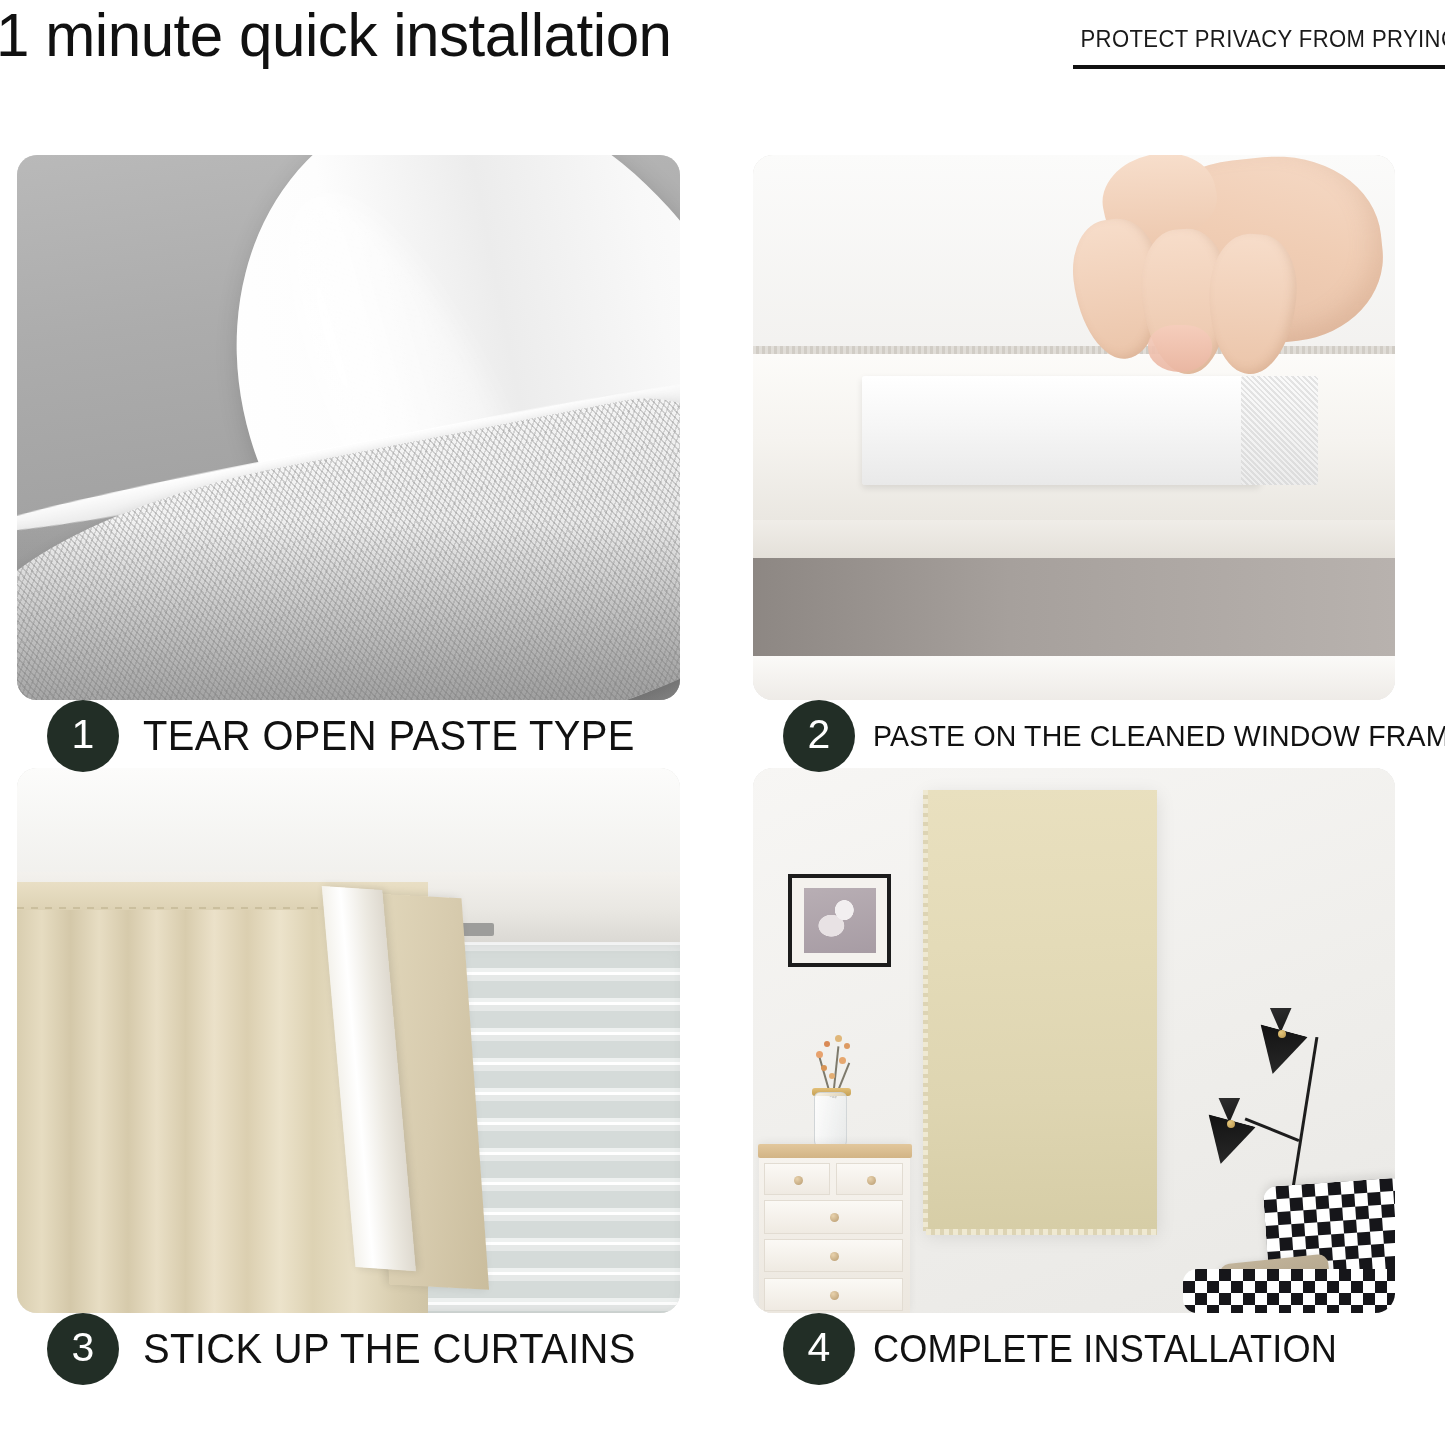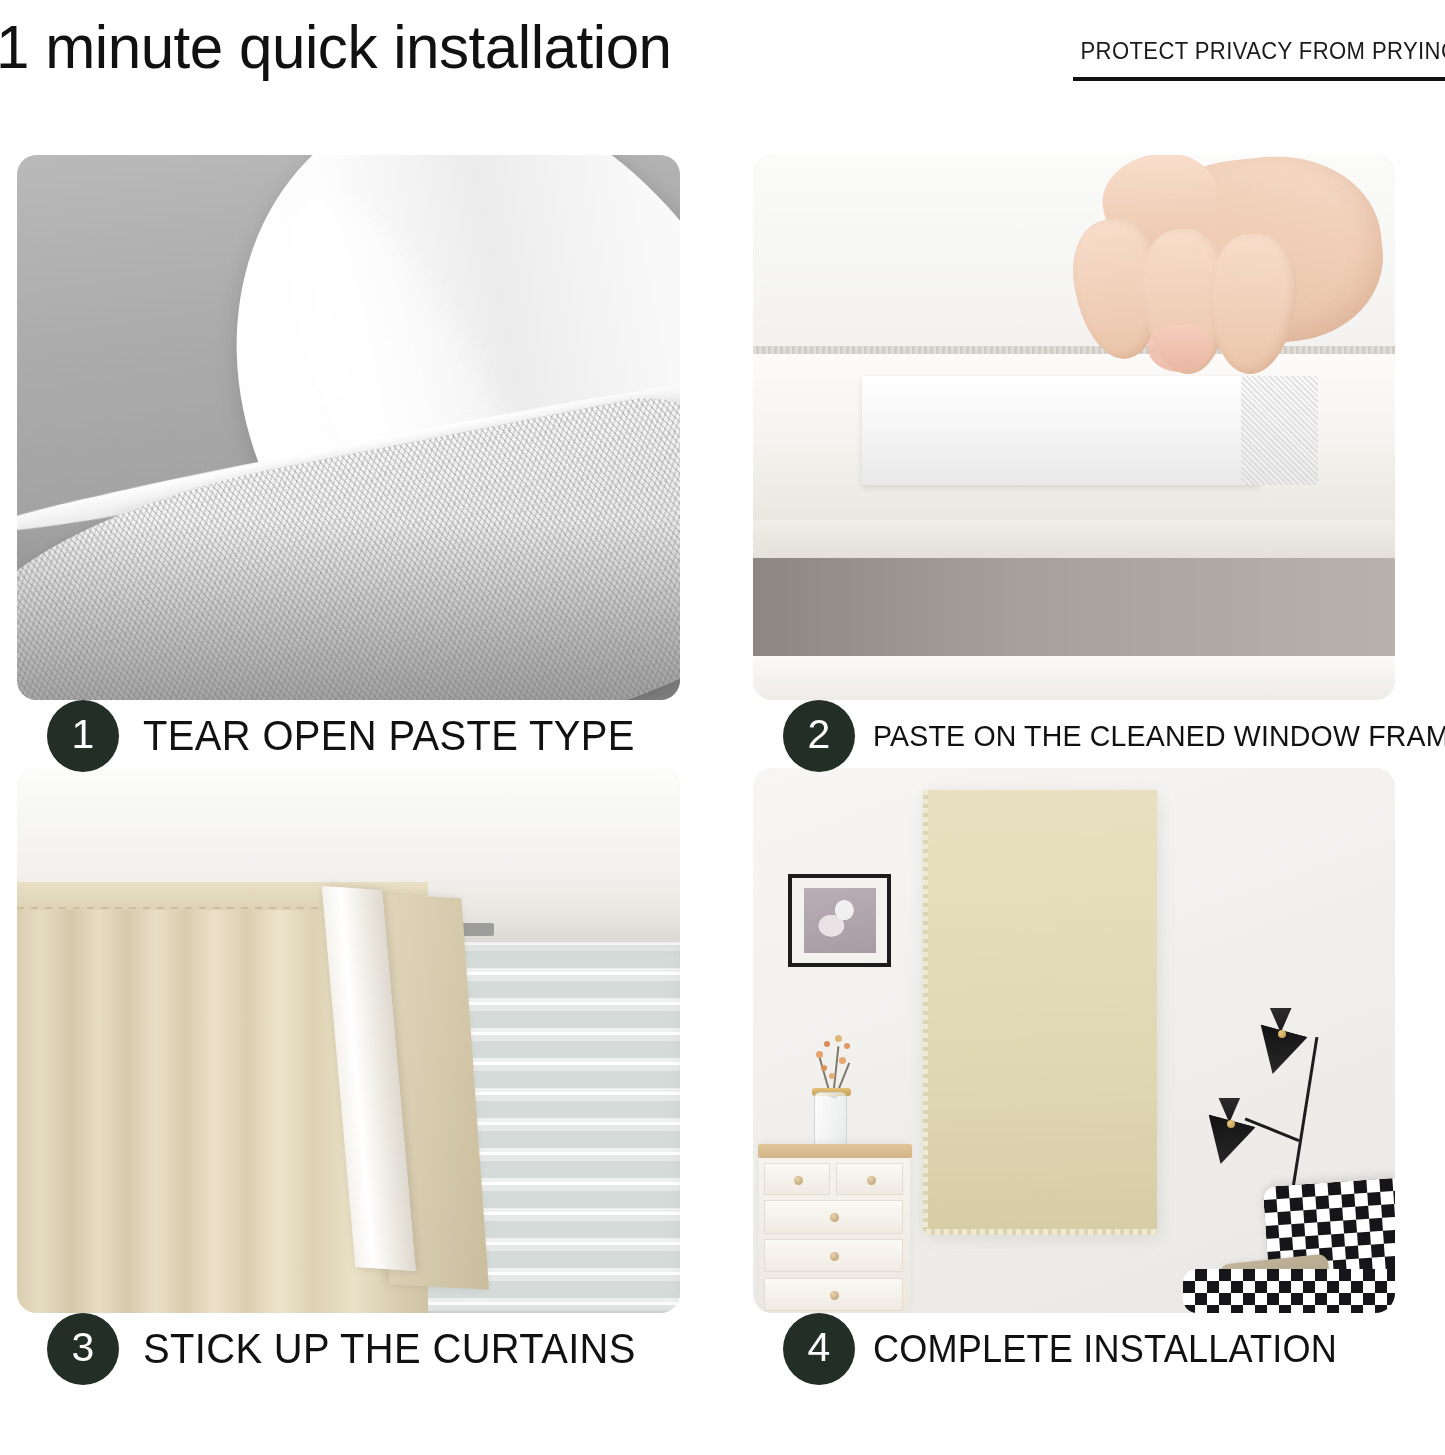--- a/index.html
+++ b/index.html
@@ -8,21 +8,21 @@
   body{
     width:1445px; height:1455px;
     font-family:"Liberation Sans", sans-serif;
     color:#111111;
     position:relative;
     overflow:hidden;
   }
 
   
   .header{
-    position:absolute; left:0; top:12px; width:1445px; height:150px;
+    position:absolute; left:0; top:0; width:1445px; height:150px;
   }
   .main-title{
     position:absolute; left:-4px; top:2px;
     font-family:"Liberation Sans", sans-serif;
     font-size:62px; font-weight:400; letter-spacing:-0.5px;
     color:#111111; white-space:nowrap;
     transform:scaleX(0.97); transform-origin:left top;
     line-height:1.05;
   }
   .tagline-wrap{

